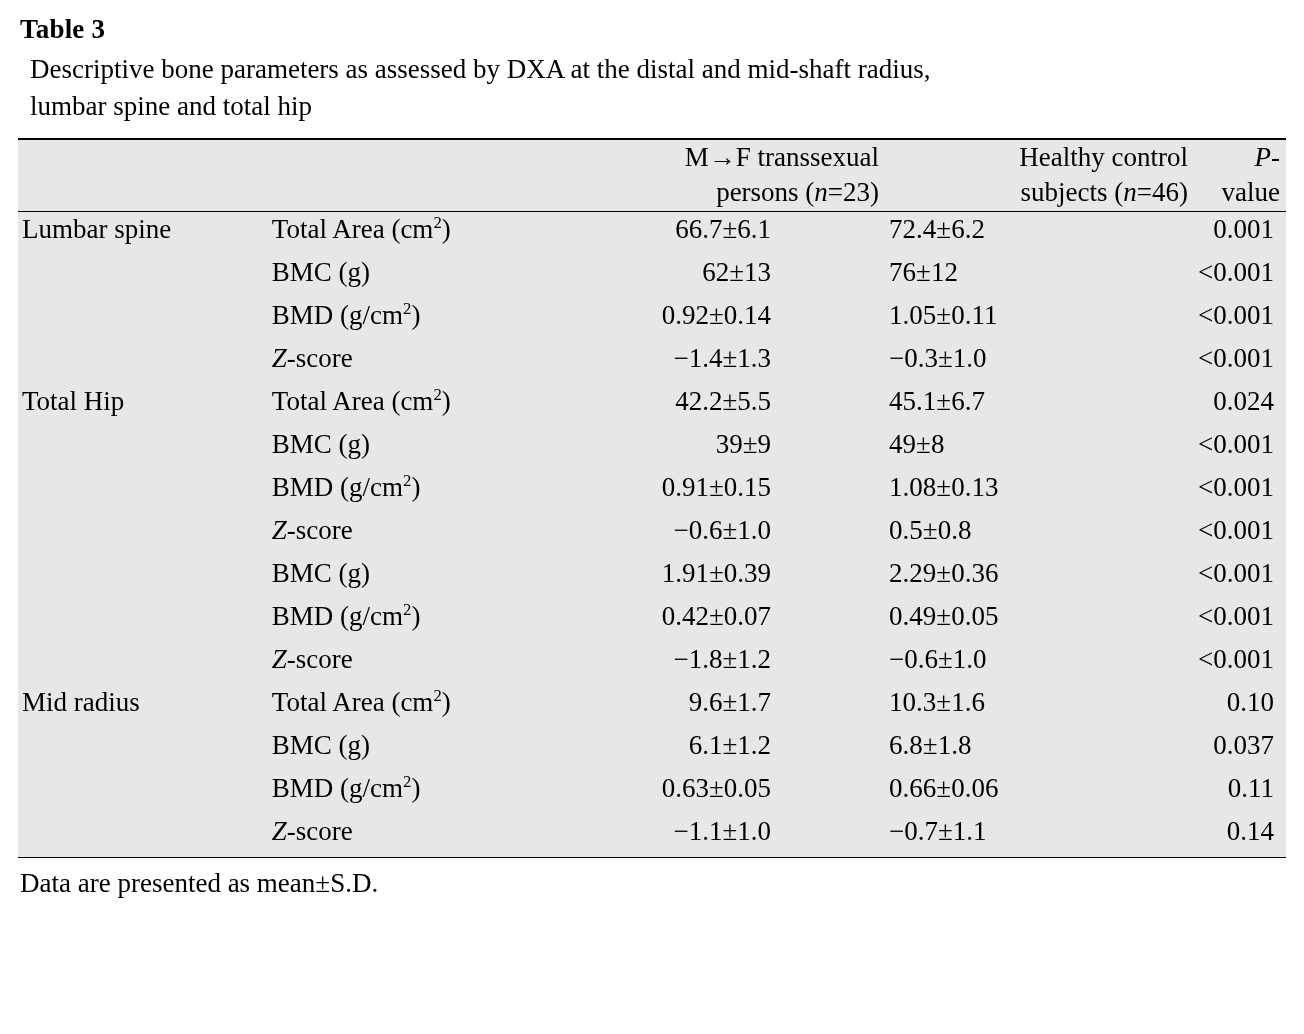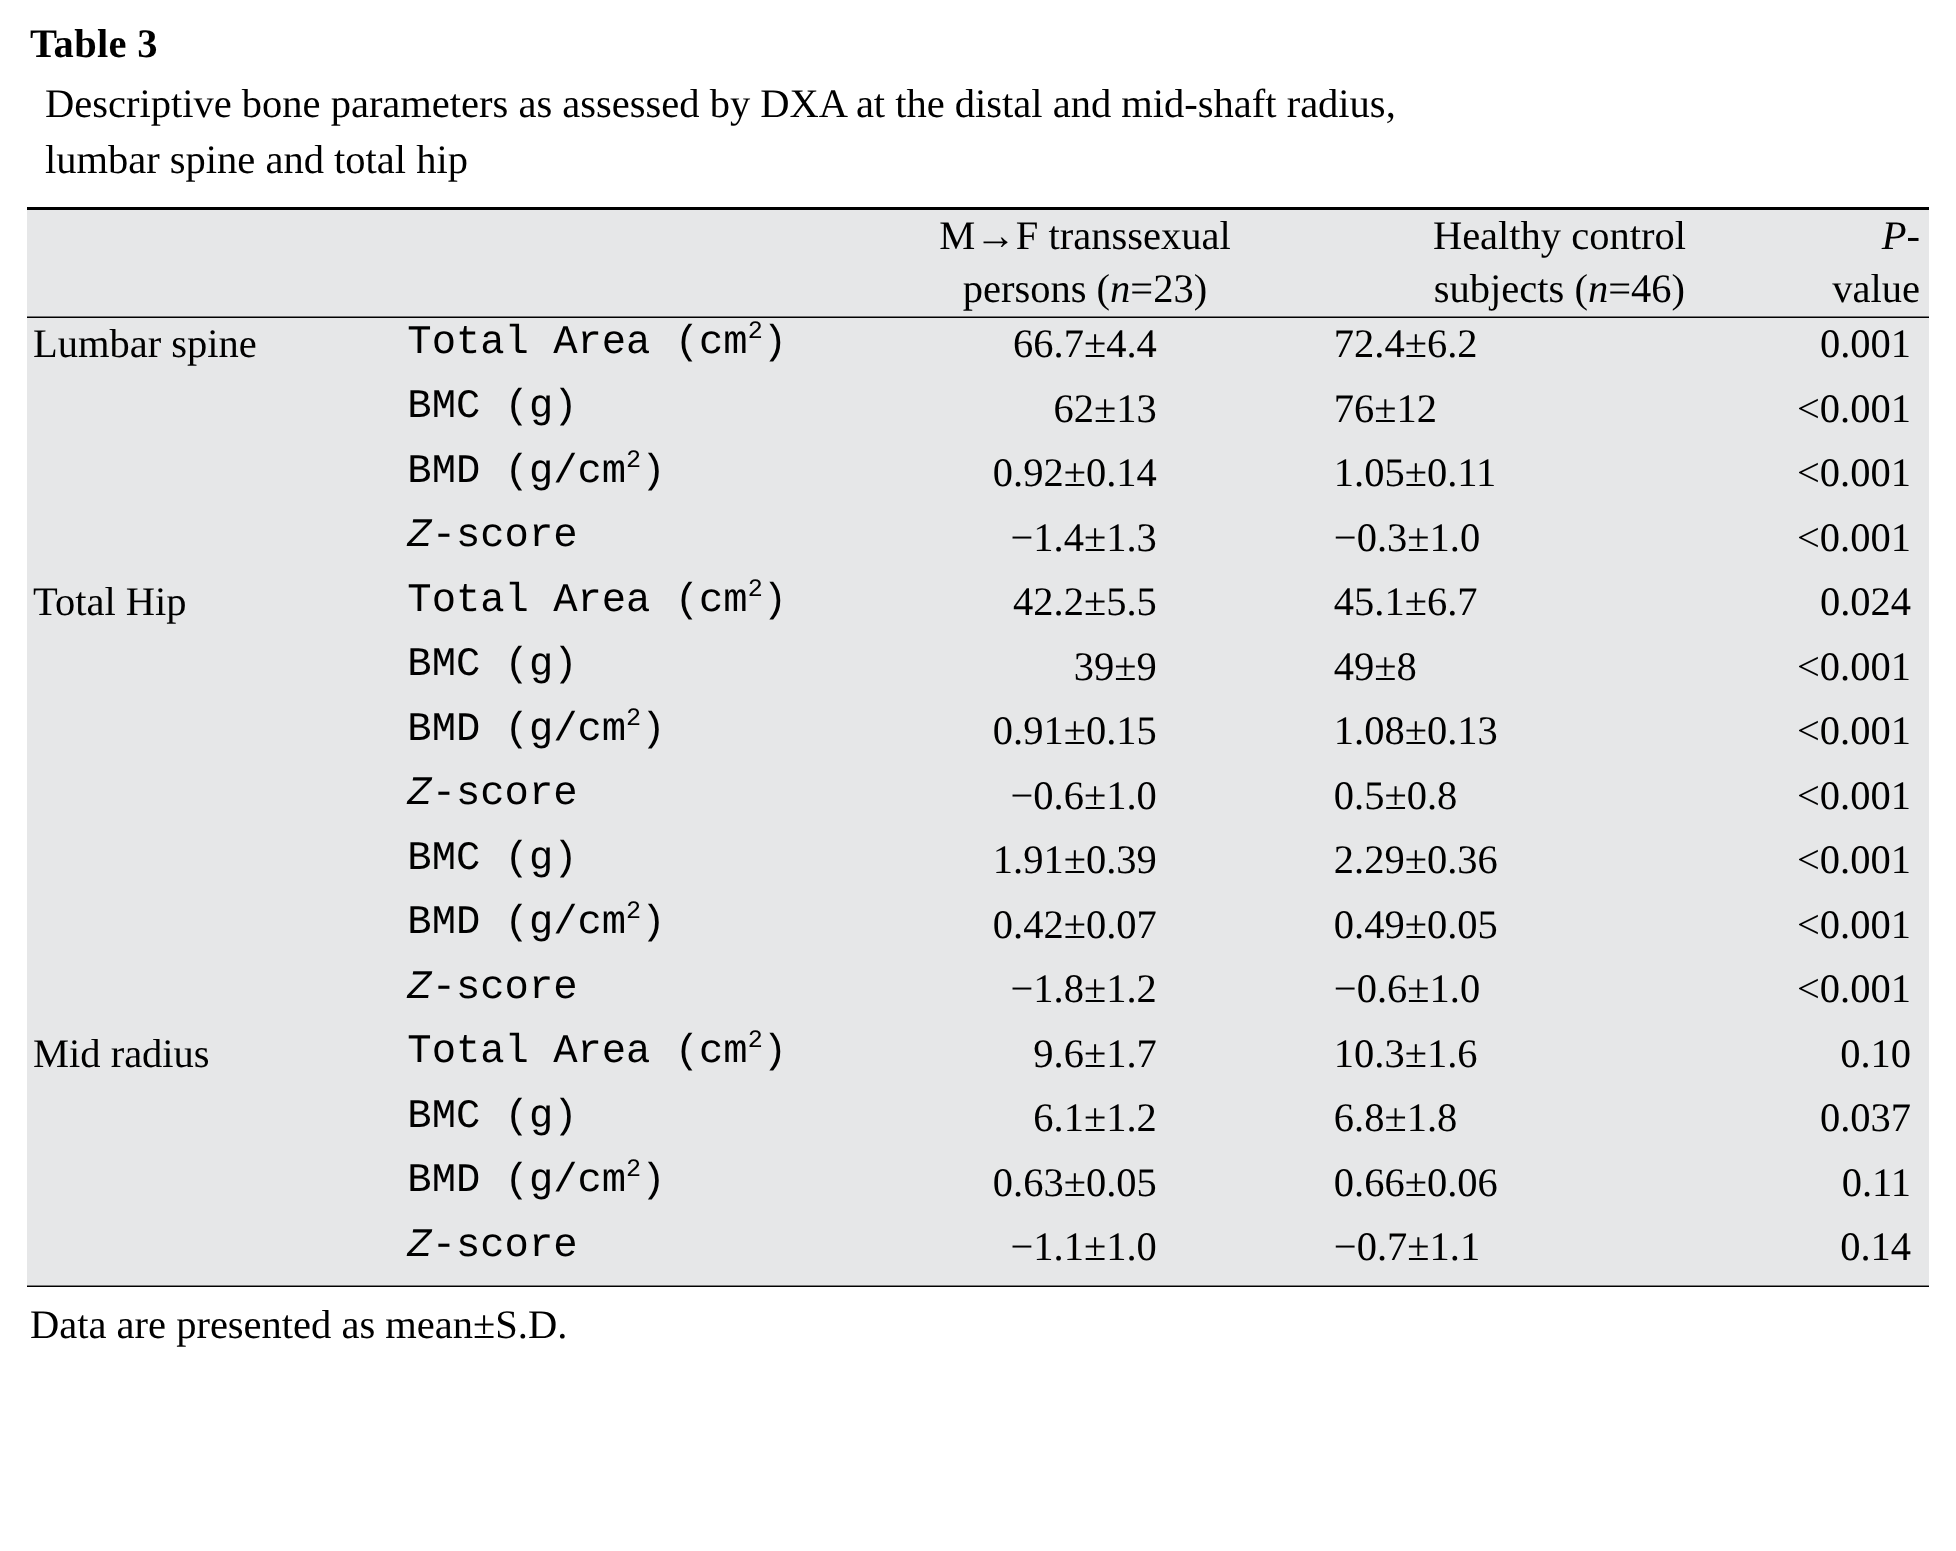--- a/index.html
+++ b/index.html
@@ -63,36 +63,35 @@
   .head-row td {
     padding: 9px 0 10px 0;
     line-height: 1.32;
   }
   .col-group {
     width: 255px;
     padding-left: 4px !important;
   }
   .col-param {
     width: 300px;
-    font-family: Liberation Mono, monospace;
   }
   .col-val {
     width: 315px;
     padding-right: 10px !important;
   }
   .col-val2 {
     width: 300px;
     padding-right: 10px !important;
   }
   .col-p {
     text-align: right;
     padding-right: 6px !important;
   }
   .head-val {
-    text-align: center;
+    text-align: right;
     padding-left: 2px !important;
   }
   .body-row td {
     padding: 2px 0 2px 0;
     line-height: 1.30;
     height: 43px;
   }
   .body-row td.group-cell {
     padding-left: 4px;
   }
@@ -159,21 +158,21 @@
         </tr>
         <tr>
           <td class="rule-cell" colspan="5">
             <div class="rule-mid"></div>
           </td>
         </tr>
         <tr class="body-row">
           <td class="col-group group-cell">Lumbar spine</td>
           <td class="col-param">Total Area (cm<sup>2</sup>)</td>
           <td class="col-val">
-            <span class="num">66.7±4.4</span>
+            <span class="num">66.7±6.1</span>
           </td>
           <td class="col-val2">
             <span class="num2">72.4±6.2</span>
           </td>
           <td class="col-p">
             <span class="pval">0.001</span>
           </td>
         </tr>
         <tr class="body-row">
           <td class="col-group group-cell"></td>

